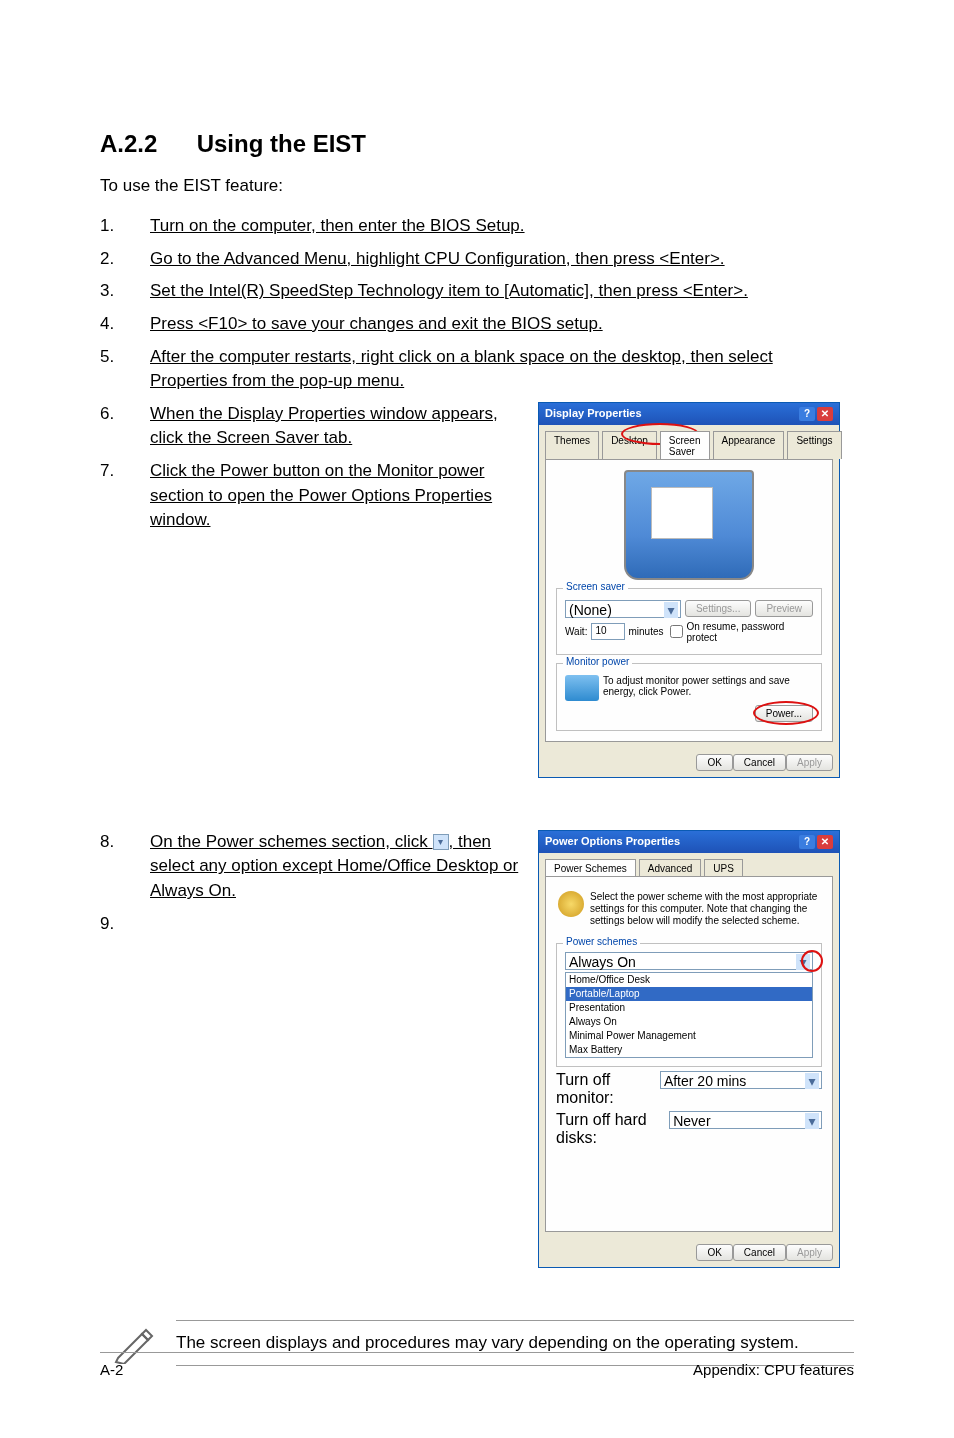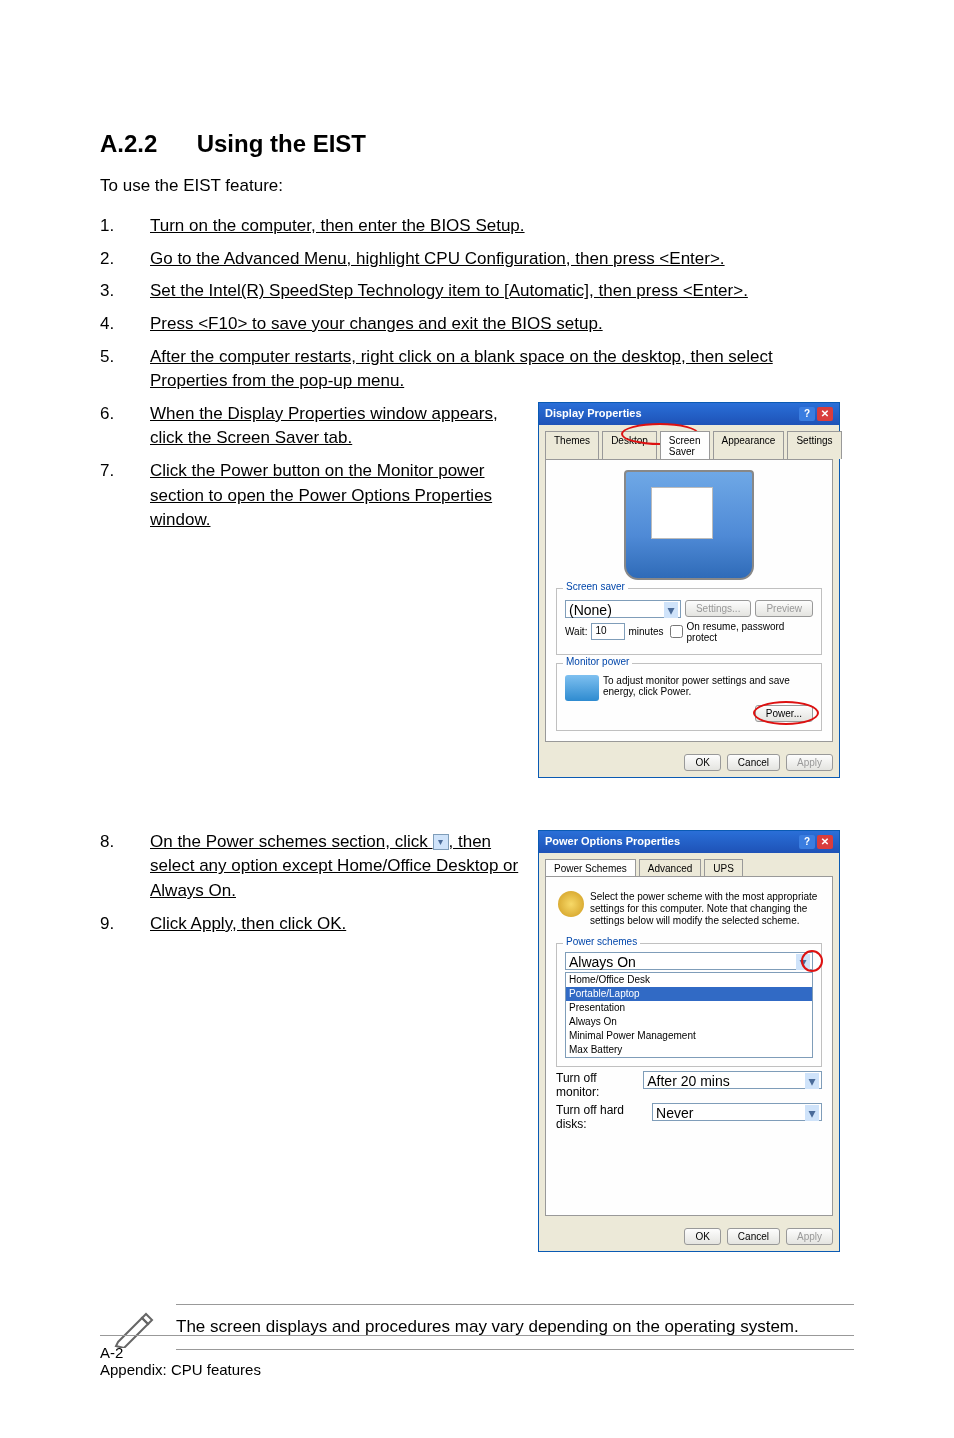--- a/index.html
+++ b/index.html
@@ -207,21 +207,20 @@
       font-size: 10px;
     }
     .power-btn-area {
       display: flex;
       justify-content: flex-end;
       margin-top: 4px;
     }
     .dlg-buttons {
       display: flex;
       justify-content: flex-end;
-      gap: 6px;
       padding: 6px;
     }
     .redcircle {
       position: absolute;
       border: 2px solid #d11;
       border-radius: 50%;
       pointer-events: none;
     }
     
     .hint {
@@ -252,21 +251,21 @@
     .dropdown-open .opt.sel {
       background: #316ac5;
       color: #fff;
     }
     .setting-row {
       display: flex;
       justify-content: space-between;
       margin: 4px 0;
     }
     .setting-row .lbl {
-      font-size: 12px;
+      font-size: 16px;
     }
     .setting-row .winselect {
       width: 179px;
     }
     .chevicon {
       display: inline-block;
       width: 16px;
       height: 16px;
       background: #cfe3fa;
       border: 1px solid #7f9db9;
@@ -304,21 +303,20 @@
     .footer {
       position: absolute;
       bottom: 60px;
       left: 100px;
       right: 100px;
       border-top: 1px solid #999;
       padding-top: 8px;
       font-size: 15px;
       display: flex;
       justify-content: space-between;
-      flex-direction: column;
     }
   </style>
 </head>
 <body>
 
 <h2 class="heading">
   <span class="num">A.2.2</span>
   <span>Using the EIST</span>
 </h2>
 
@@ -418,21 +416,20 @@
   <div class="left">
     <ol>
       <li>
         <span class="n">8.</span>
         <span class="t">
           <span>On the Power schemes section, click </span><span class="chevicon">▾</span><span>, then select any option except Home/Office Desktop or Always On.</span>
         </span>
       </li>
       <li>
           <span class="n">9.</span>
-          <span class="t">Click Apply, then click OK.</span>
         </li>
     </ol>
   </div>
 
   <div class="dlg">
     <div class="titlebar">
       <span>Power Options Properties</span>
       <div class="wbtns">
         <span class="wbtn help">?</span>
         <span class="wbtn">✕</span>

